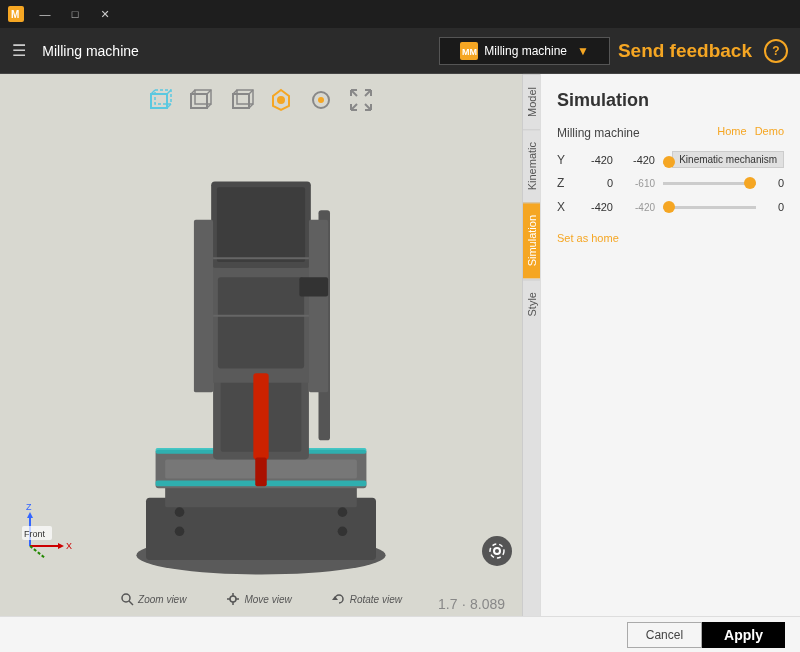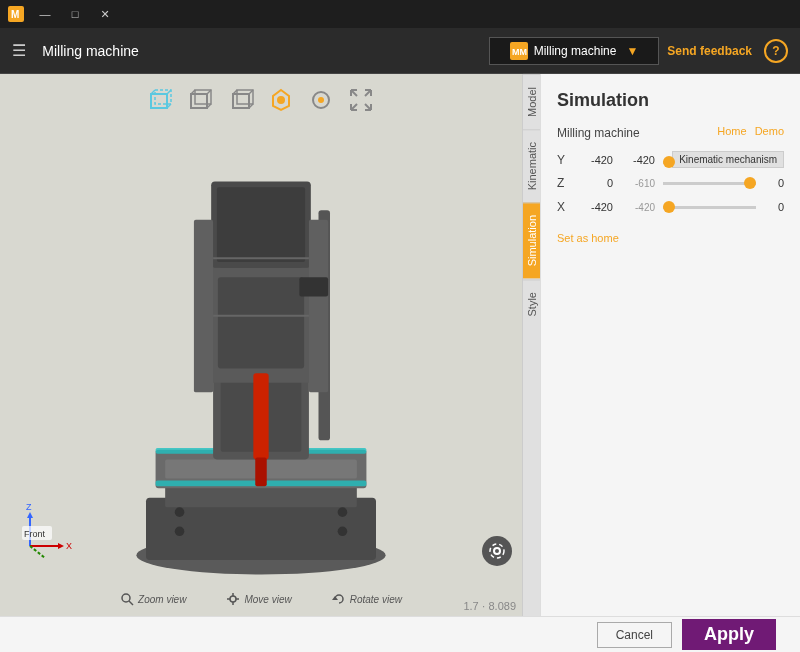--- a/index.html
+++ b/index.html
@@ -44,21 +44,21 @@
       padding: 4px 20px;
       color: #fff;
       font-size: 12px;
       cursor: pointer;
       margin-right: 8px;
     }
     .send-feedback-btn {
       background: transparent;
       border: none;
       color: #f5a623;
-      font-size: 12px;
+      font-size: 19px;
       font-weight: 600;
       cursor: pointer;
       margin-right: 12px;
     }
     .help-btn {
       width: 24px; height: 24px;
       border-radius: 50%;
       border: 2px solid #f5a623;
       background: transparent;
       color: #f5a623;
@@ -144,23 +144,23 @@
       background: #555;
       border-radius: 50%;
       display: flex; align-items: center; justify-content: center;
       cursor: pointer;
     }
 
     
     .version-label {
       position: absolute;
       bottom: 4px;
-      right: 6px;
+      right: 17px;
       color: #888;
-      font-size: 11px;
+      font-size: 14px;
       text-align: center;
     }
 
     
     .right-tabs {
       width: 18px;
       background: #e0e0e0;
       display: flex;
       flex-direction: column;
       border-left: 1px solid #ccc;
@@ -284,36 +284,35 @@
     }
 
     
     .bottom-bar {
       height: 36px;
       background: #f5f5f5;
       border-top: 1px solid #ddd;
       display: flex;
       align-items: center;
       justify-content: flex-end;
-      padding: 0 24px;
-      gap: 10px;
+      padding: 0 15px;
     }
     .cancel-btn {
       background: transparent;
       border: 1px solid #aaa;
       padding: 5px 18px;
       font-size: 12px;
       color: #444;
       cursor: pointer;
     }
     .apply-btn {
-      background: #701a75;
+      background: #000000;
       border: none;
       padding: 5px 22px;
-      font-size: 18px;
+      font-size: 14px;
       color: #fff;
       font-weight: 600;
       cursor: pointer;
     }
 
     
     .machine-svg { width: 100%; height: 100%; }
   </style>
 </head>
 <body>

